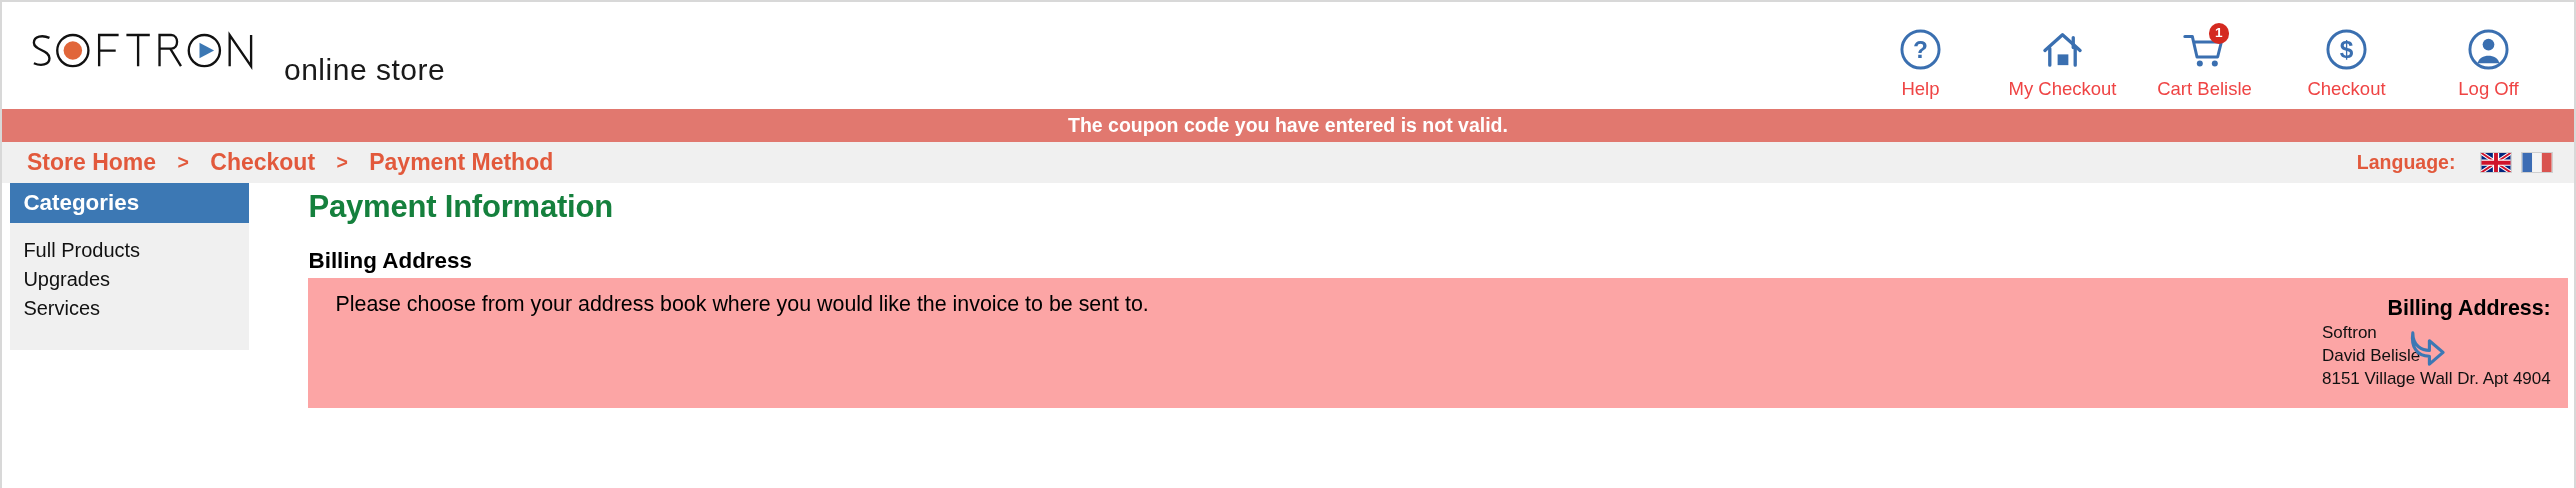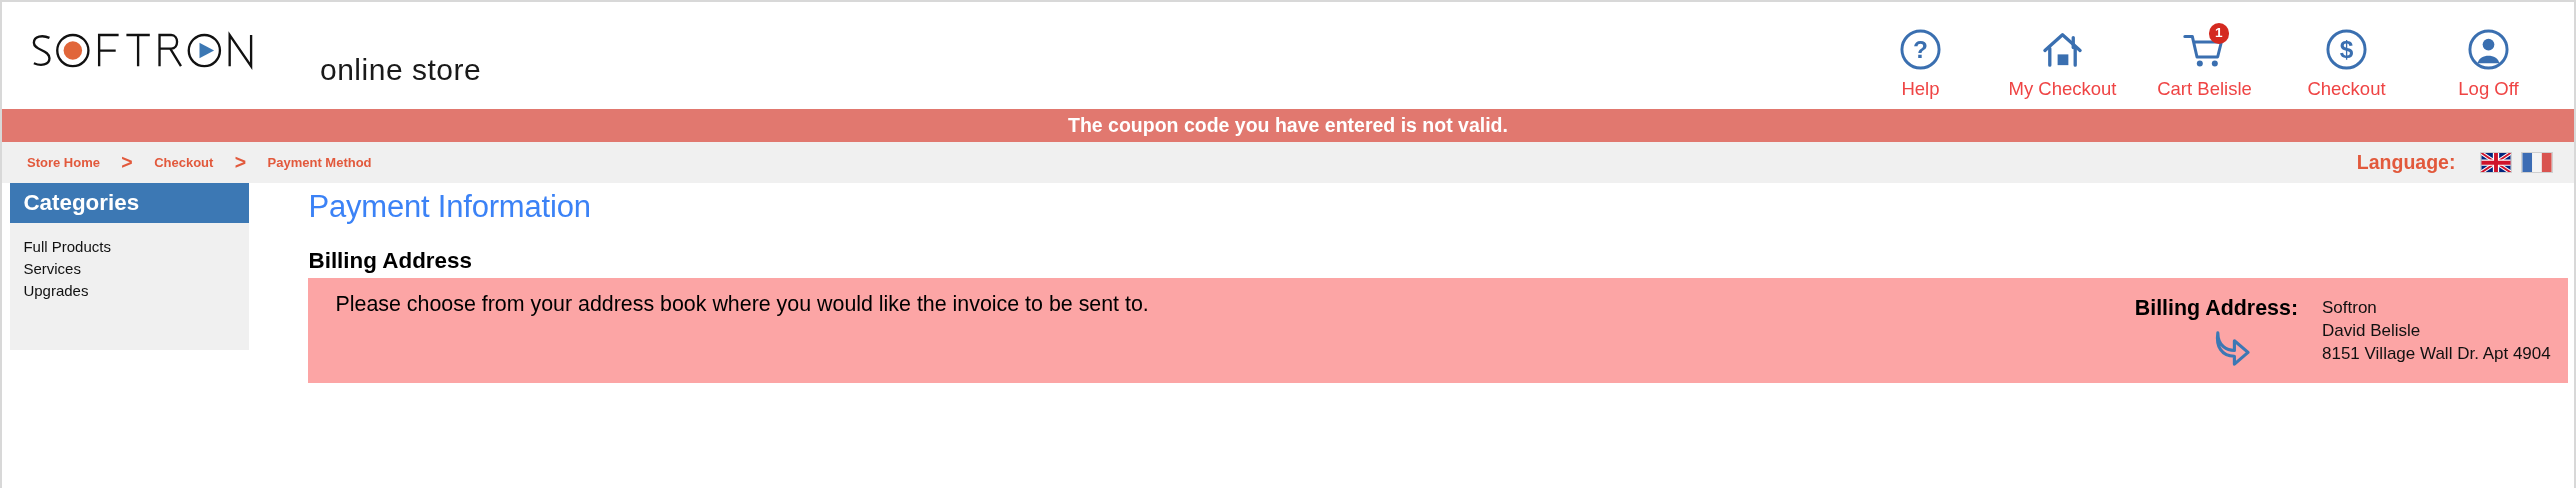--- a/index.html
+++ b/index.html
@@ -28,21 +28,20 @@
     height: 107px;
     background: #ffffff;
     display: flex;
     align-items: center;
   }
 
   .brand {
     display: flex;
     align-items: baseline;
     margin-left: 27px;
-    gap: 36px;
   }
   .logo-wordmark {
     display: flex;
     align-items: center;
     font-size: 51px;
     letter-spacing: 1.9px;
     color: #111111;
     font-family: "Liberation Sans", sans-serif;
     font-weight: 300;
   }
@@ -119,21 +118,21 @@
     height: 41px;
     background: #f0f0f0;
     display: flex;
     align-items: center;
     padding: 0 21.4px 0 25px;
     justify-content: space-between;
   }
   .crumbs { display: flex; align-items: center; }
   .crumb {
     color: #e2593c;
-    font-size: 13px;
+    font-size: 23px;
     font-weight: bold;
     text-decoration: none;
     cursor: pointer;
   }
   .crumb-sep {
     color: #e2593c;
     font-size: 19.5px;
     font-weight: bold;
     margin: 0 21.4px;
   }
@@ -166,35 +165,35 @@
     font-size: 22.4px;
     font-weight: bold;
     padding: 6.8px 0 6.8px 13.6px;
   }
   .sidebar-body {
     background: #f0f0f0;
     padding: 13.6px 0 21.4px 13.6px;
     min-height: 127px;
   }
   .cat-item {
-    font-size: 15px;
+    font-size: 20px;
     color: #111111;
     line-height: 1.45;
     cursor: pointer;
   }
 
   .main {
     flex: 1 1 auto;
     padding-left: 11.7px;
     padding-right: 5.8px;
   }
   .page-title {
     font-size: 31px;
-    font-weight: normal;
-    color: #3b82f6;
+    font-weight: bold;
+    color: #15803d;
     margin: 5.8px 0 0 0;
     letter-spacing: -0.2px;
   }
   .section-title {
     font-size: 22.4px;
     font-weight: bold;
     color: #000000;
     margin: 23.4px 0 3.9px 0;
   }
   .panel {
@@ -207,23 +206,24 @@
   .panel-text {
     font-size: 21.4px;
     color: #000000;
     line-height: 1.35;
     max-width: 837px;
     flex: 0 0 auto;
   }
   .panel-spacer { flex: 1 1 auto; }
   .addr-block {
     display: flex;
-    align-items: flex-start;
+    align-items: flex-end;
     padding-top: 5.8px;
     position: relative;
+    flex-direction: column;
   }
   .addr-label {
     font-size: 21.4px;
     font-weight: bold;
     color: #000000;
     text-align: right;
     width: 195px;
     white-space: nowrap;
   }
   .addr-lines {
@@ -357,22 +357,22 @@
       </svg>
     </div>
   </div>
 
   <div class="body-wrap">
 
     <div class="sidebar">
       <div class="sidebar-head">Categories</div>
       <div class="sidebar-body">
         <div class="cat-item">Full Products</div>
+        <div class="cat-item">Upgrades</div>
         <div class="cat-item">Services</div>
-        <div class="cat-item">Upgrades</div>
       </div>
     </div>
 
     <div class="main">
       <h1 class="page-title">Payment Information</h1>
       <h2 class="section-title">Billing Address</h2>
 
       <div class="panel">
         <div class="panel-text">Please choose from your address book where you would like the invoice to be sent to.</div>
         <div class="panel-spacer"></div>

